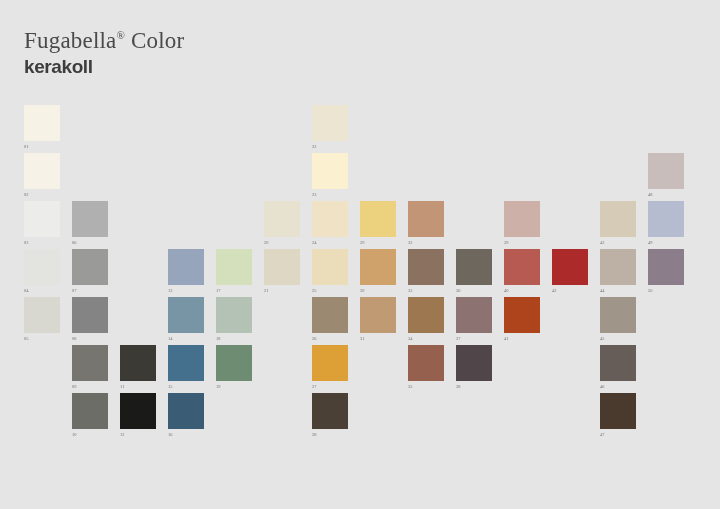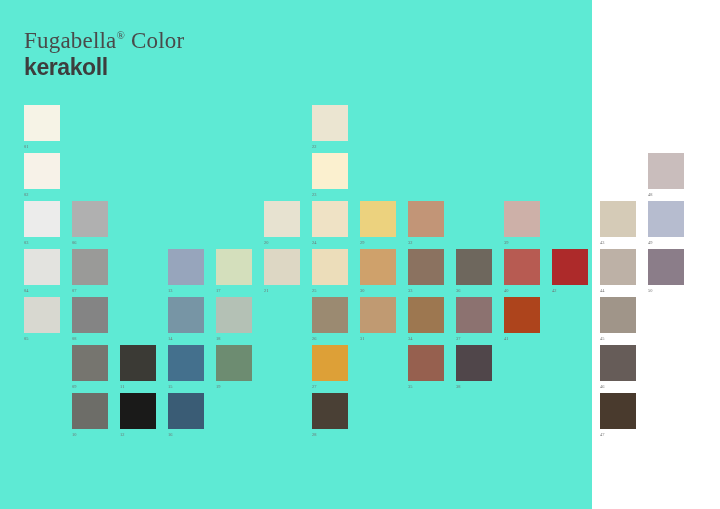--- a/index.html
+++ b/index.html
@@ -10,23 +10,23 @@
   body {
     width: 720px;
     height: 509px;
     background: #ffffff;
     font-family: "Liberation Sans", sans-serif;
     overflow: hidden;
     position: relative;
   }
   #page {
     position: relative;
-    width: 592px;
+    width: 720px;
     height: 509px;
-    background: #5eead4;
+    background: #e5e5e5;
   }
   
   #header {
     position: absolute;
     left: 24px;
     top: 28px;
     width: 400px;
   }
   #title-serif {
     font-family: "Liberation Serif", "DejaVu Serif", serif;
@@ -37,21 +37,21 @@
     letter-spacing: 0.2px;
     white-space: nowrap;
   }
   #title-serif .reg {
     font-size: 11px;
     vertical-align: super;
     line-height: 1;
   }
   #title-brand {
     font-family: "Liberation Sans", sans-serif;
-    font-size: 23px;
+    font-size: 19px;
     line-height: 24px;
     font-weight: 700;
     color: #3d3d3d;
     letter-spacing: -0.4px;
     margin-top: 1px;
     white-space: nowrap;
   }
   
   #swatch-grid {
     position: absolute;

